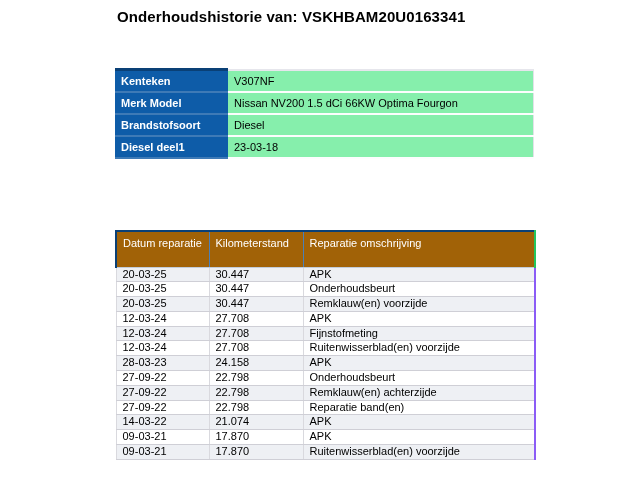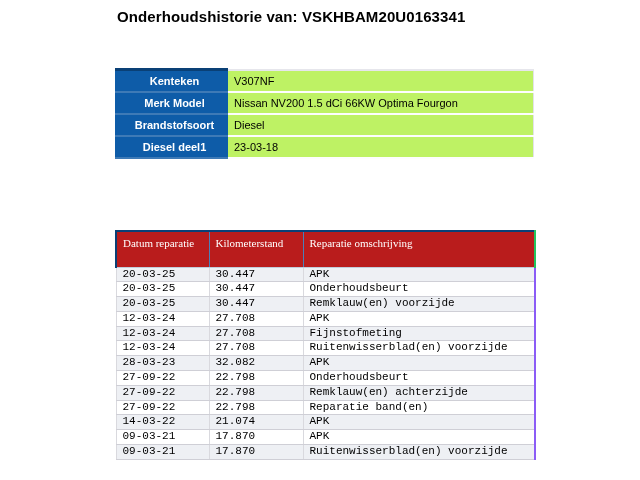--- a/index.html
+++ b/index.html
@@ -25,76 +25,74 @@
   .vehicle-table {
     position: absolute;
     left: 115px; top: 68px;
     width: 419px;
   }
   .vehicle-table th {
     width: 113px;
     background: #0E5CA8;
     color: #ffffff;
     font-size: 11px; font-weight: bold;
-    text-align: center;
+    text-align: left;
     height: 22px;
     padding: 0 0 0 6px;
     border-bottom: 2px solid #3E7AB6;
     white-space: nowrap;
   }
   .vehicle-table tr:first-child th { border-top: 3px solid #0A4076; }
   .vehicle-table td {
-    background: #bef264;
+    background: #86efac;
     color: #000000;
     font-size: 11px;
     height: 22px;
     padding: 0 0 0 6px;
     border-bottom: 2px solid #FDFDFE;
     border-right: 1px solid #E2E2E8;
     white-space: nowrap;
   }
   .vehicle-table tr:first-child td { border-top: 2px solid #E6E6EC; }
 
   
   .repair-table {
     position: absolute;
     left: 115px; top: 230px;
     width: 419px;
   }
   .repair-table thead th {
-    background: #b91c1c;
+    background: #a16207;
     color: #ffffff;
     font-size: 11px; font-weight: normal;
     text-align: left;
     vertical-align: top;
     height: 36px;
     padding: 5px 0 0 6px;
     border-top: 2px solid #0A4076;
     border-bottom: 1px solid #C2CCDA;
     white-space: nowrap;
-    font-family: Liberation Serif, serif;
   }
   .repair-table thead th:first-child { border-left: 2px solid #0A4076; }
   .repair-table thead th:last-child  { border-right: 2px solid #22c55e; }
   .repair-table thead th + th { border-left: 1px solid #4A80B9; }
 
   .repair-table col.c1 { width: 93px; }
   .repair-table col.c2 { width: 94px; }
   .repair-table col.c3 { width: 232px; }
 
   .repair-table tbody td {
     font-size: 11px;
     color: #000000;
     height: 13.8px;
     line-height: 13.8px;
     padding: 0 0 0 6px;
     border-bottom: 1px solid #CFCFD6;
     white-space: nowrap;
     overflow: hidden;
-    font-family: Liberation Mono, monospace;
   }
   .repair-table tbody td:first-child { border-left: 1px solid #D9D9DE; }
   .repair-table tbody td:last-child  { border-right: 2px solid #8b5cf6; }
   .repair-table tbody td + td { border-left: 1px solid #D9D9DE; }
   .repair-table tbody tr:nth-child(odd)  td { background: #EEF0F4; }
   .repair-table tbody tr:nth-child(even) td { background: #FFFFFF; }
 </style>
 </head>
 <body>
 
@@ -162,21 +160,21 @@
           <td>27.708</td>
           <td>Fijnstofmeting</td>
         </tr>
         <tr>
           <td>12-03-24</td>
           <td>27.708</td>
           <td>Ruitenwisserblad(en) voorzijde</td>
         </tr>
         <tr>
           <td>28-03-23</td>
-          <td>32.082</td>
+          <td>24.158</td>
           <td>APK</td>
         </tr>
         <tr>
           <td>27-09-22</td>
           <td>22.798</td>
           <td>Onderhoudsbeurt</td>
         </tr>
         <tr>
           <td>27-09-22</td>
           <td>22.798</td>

